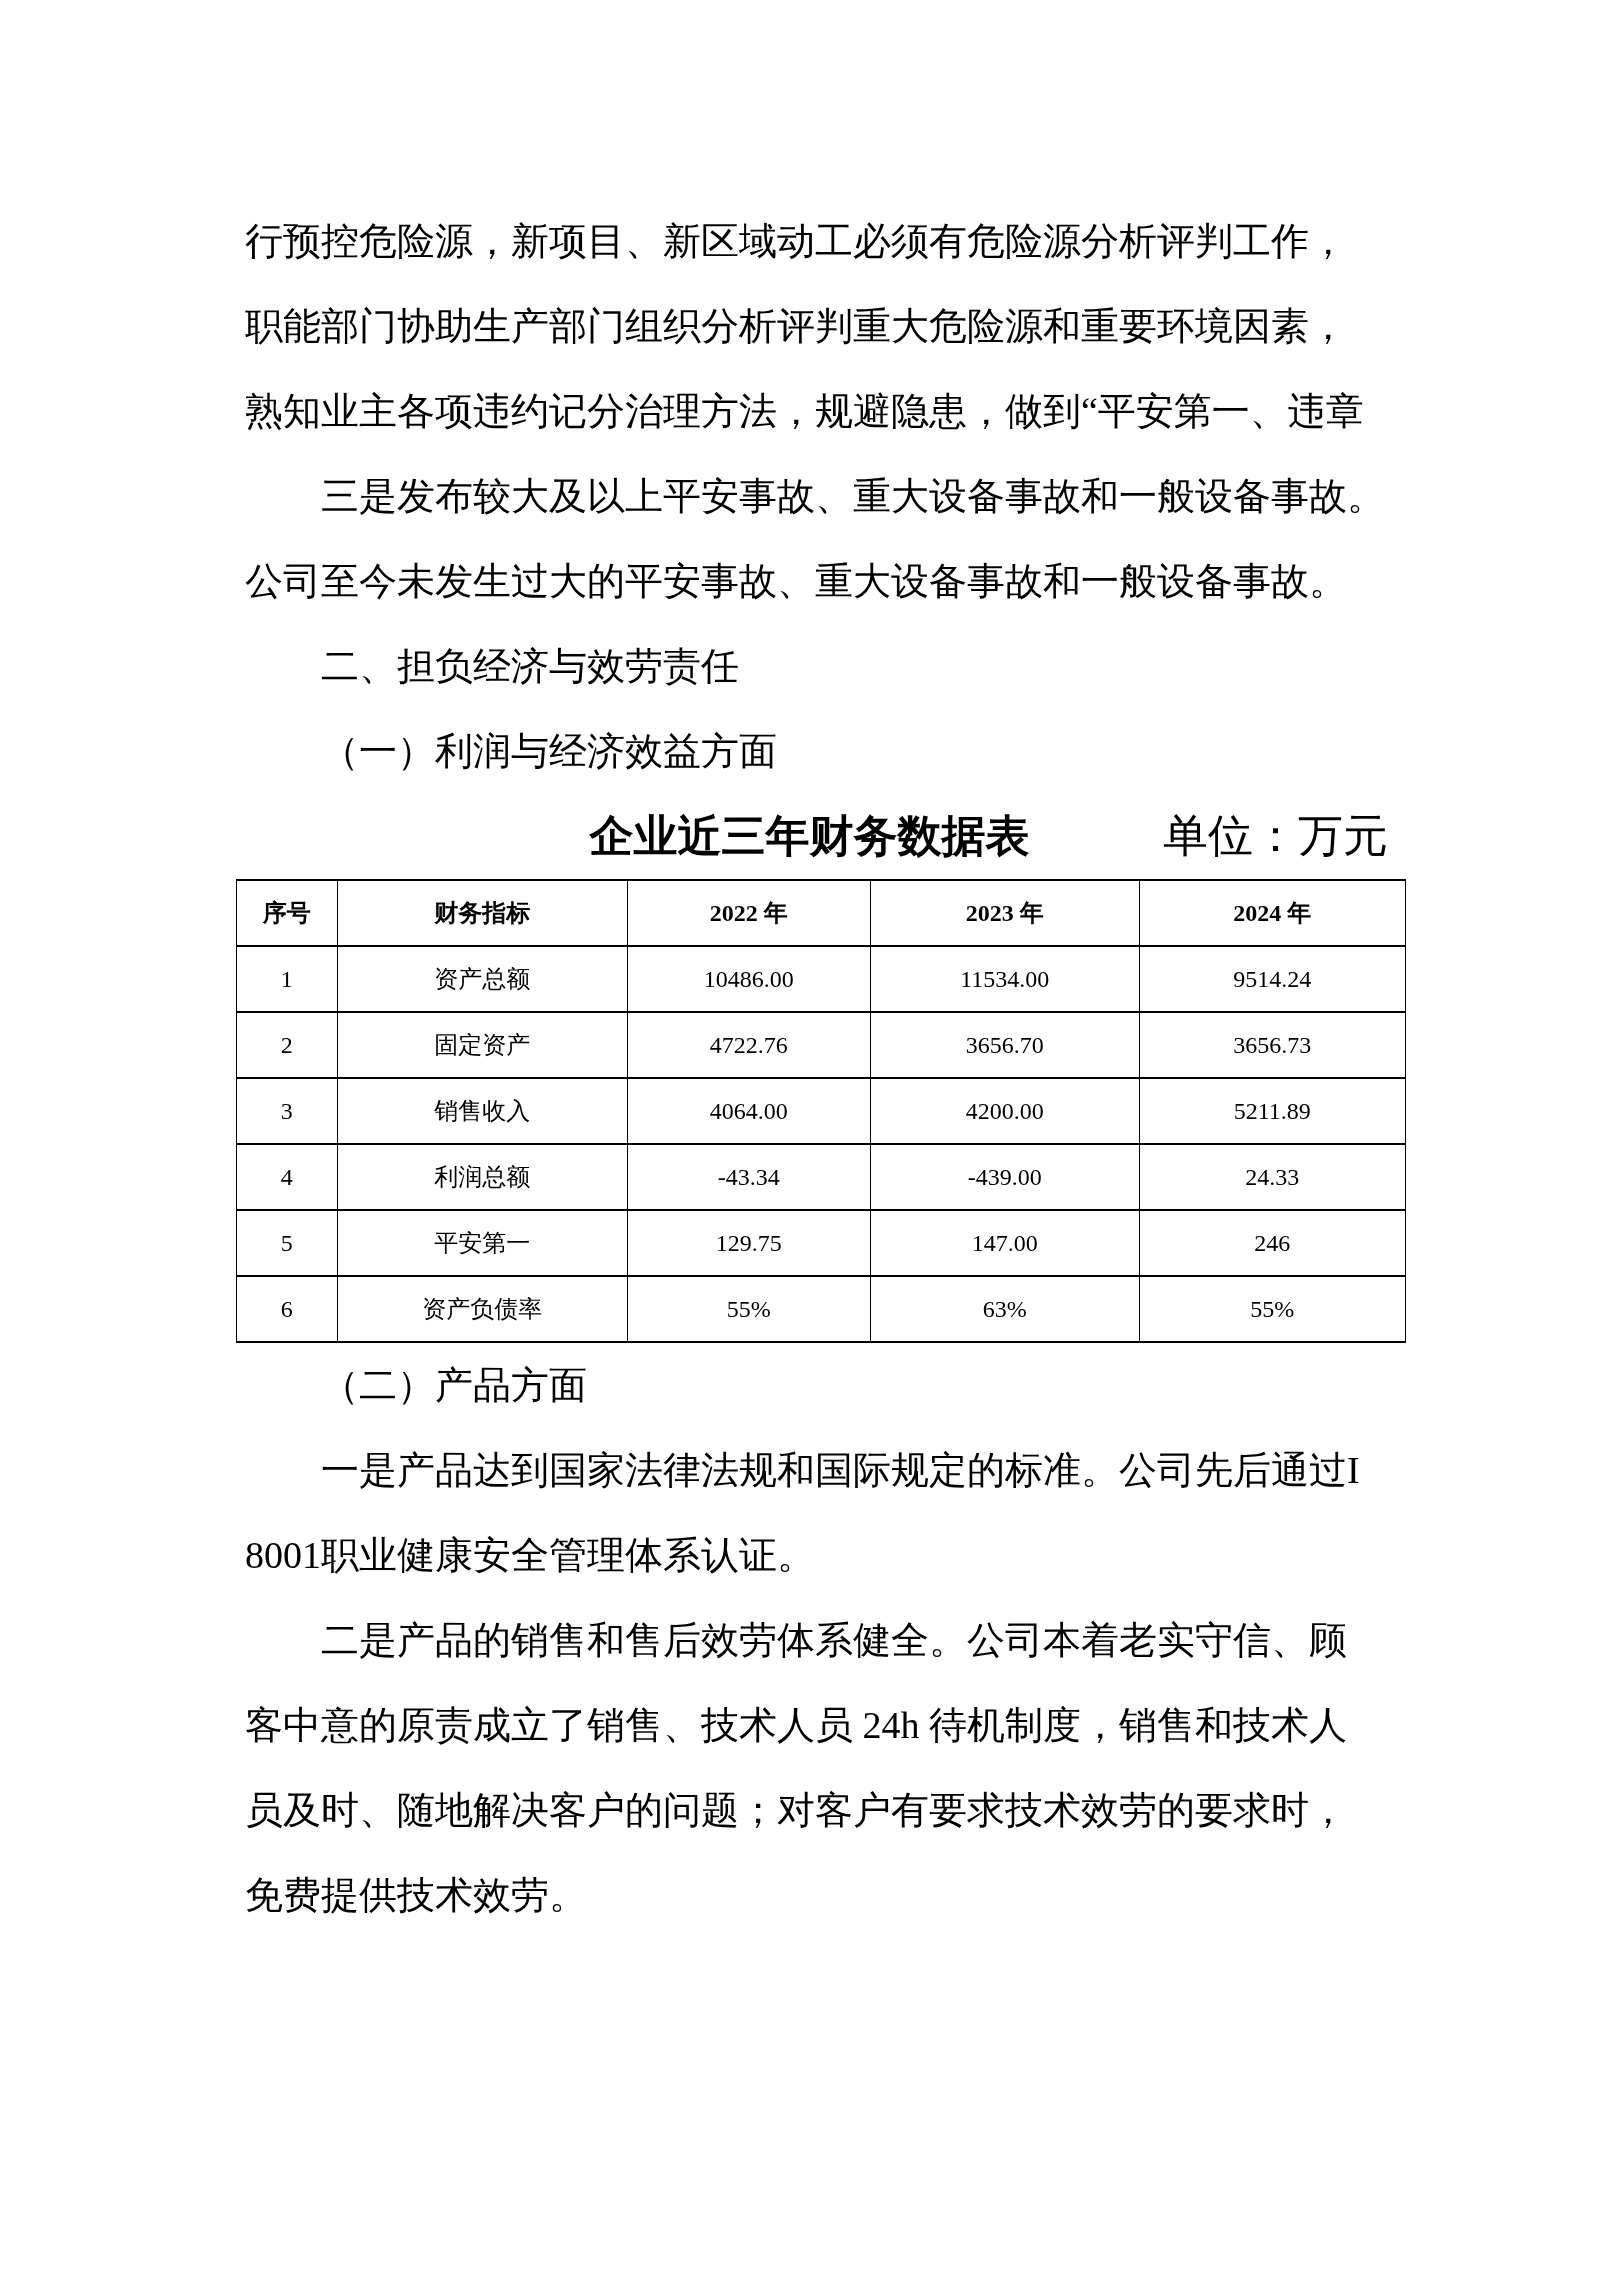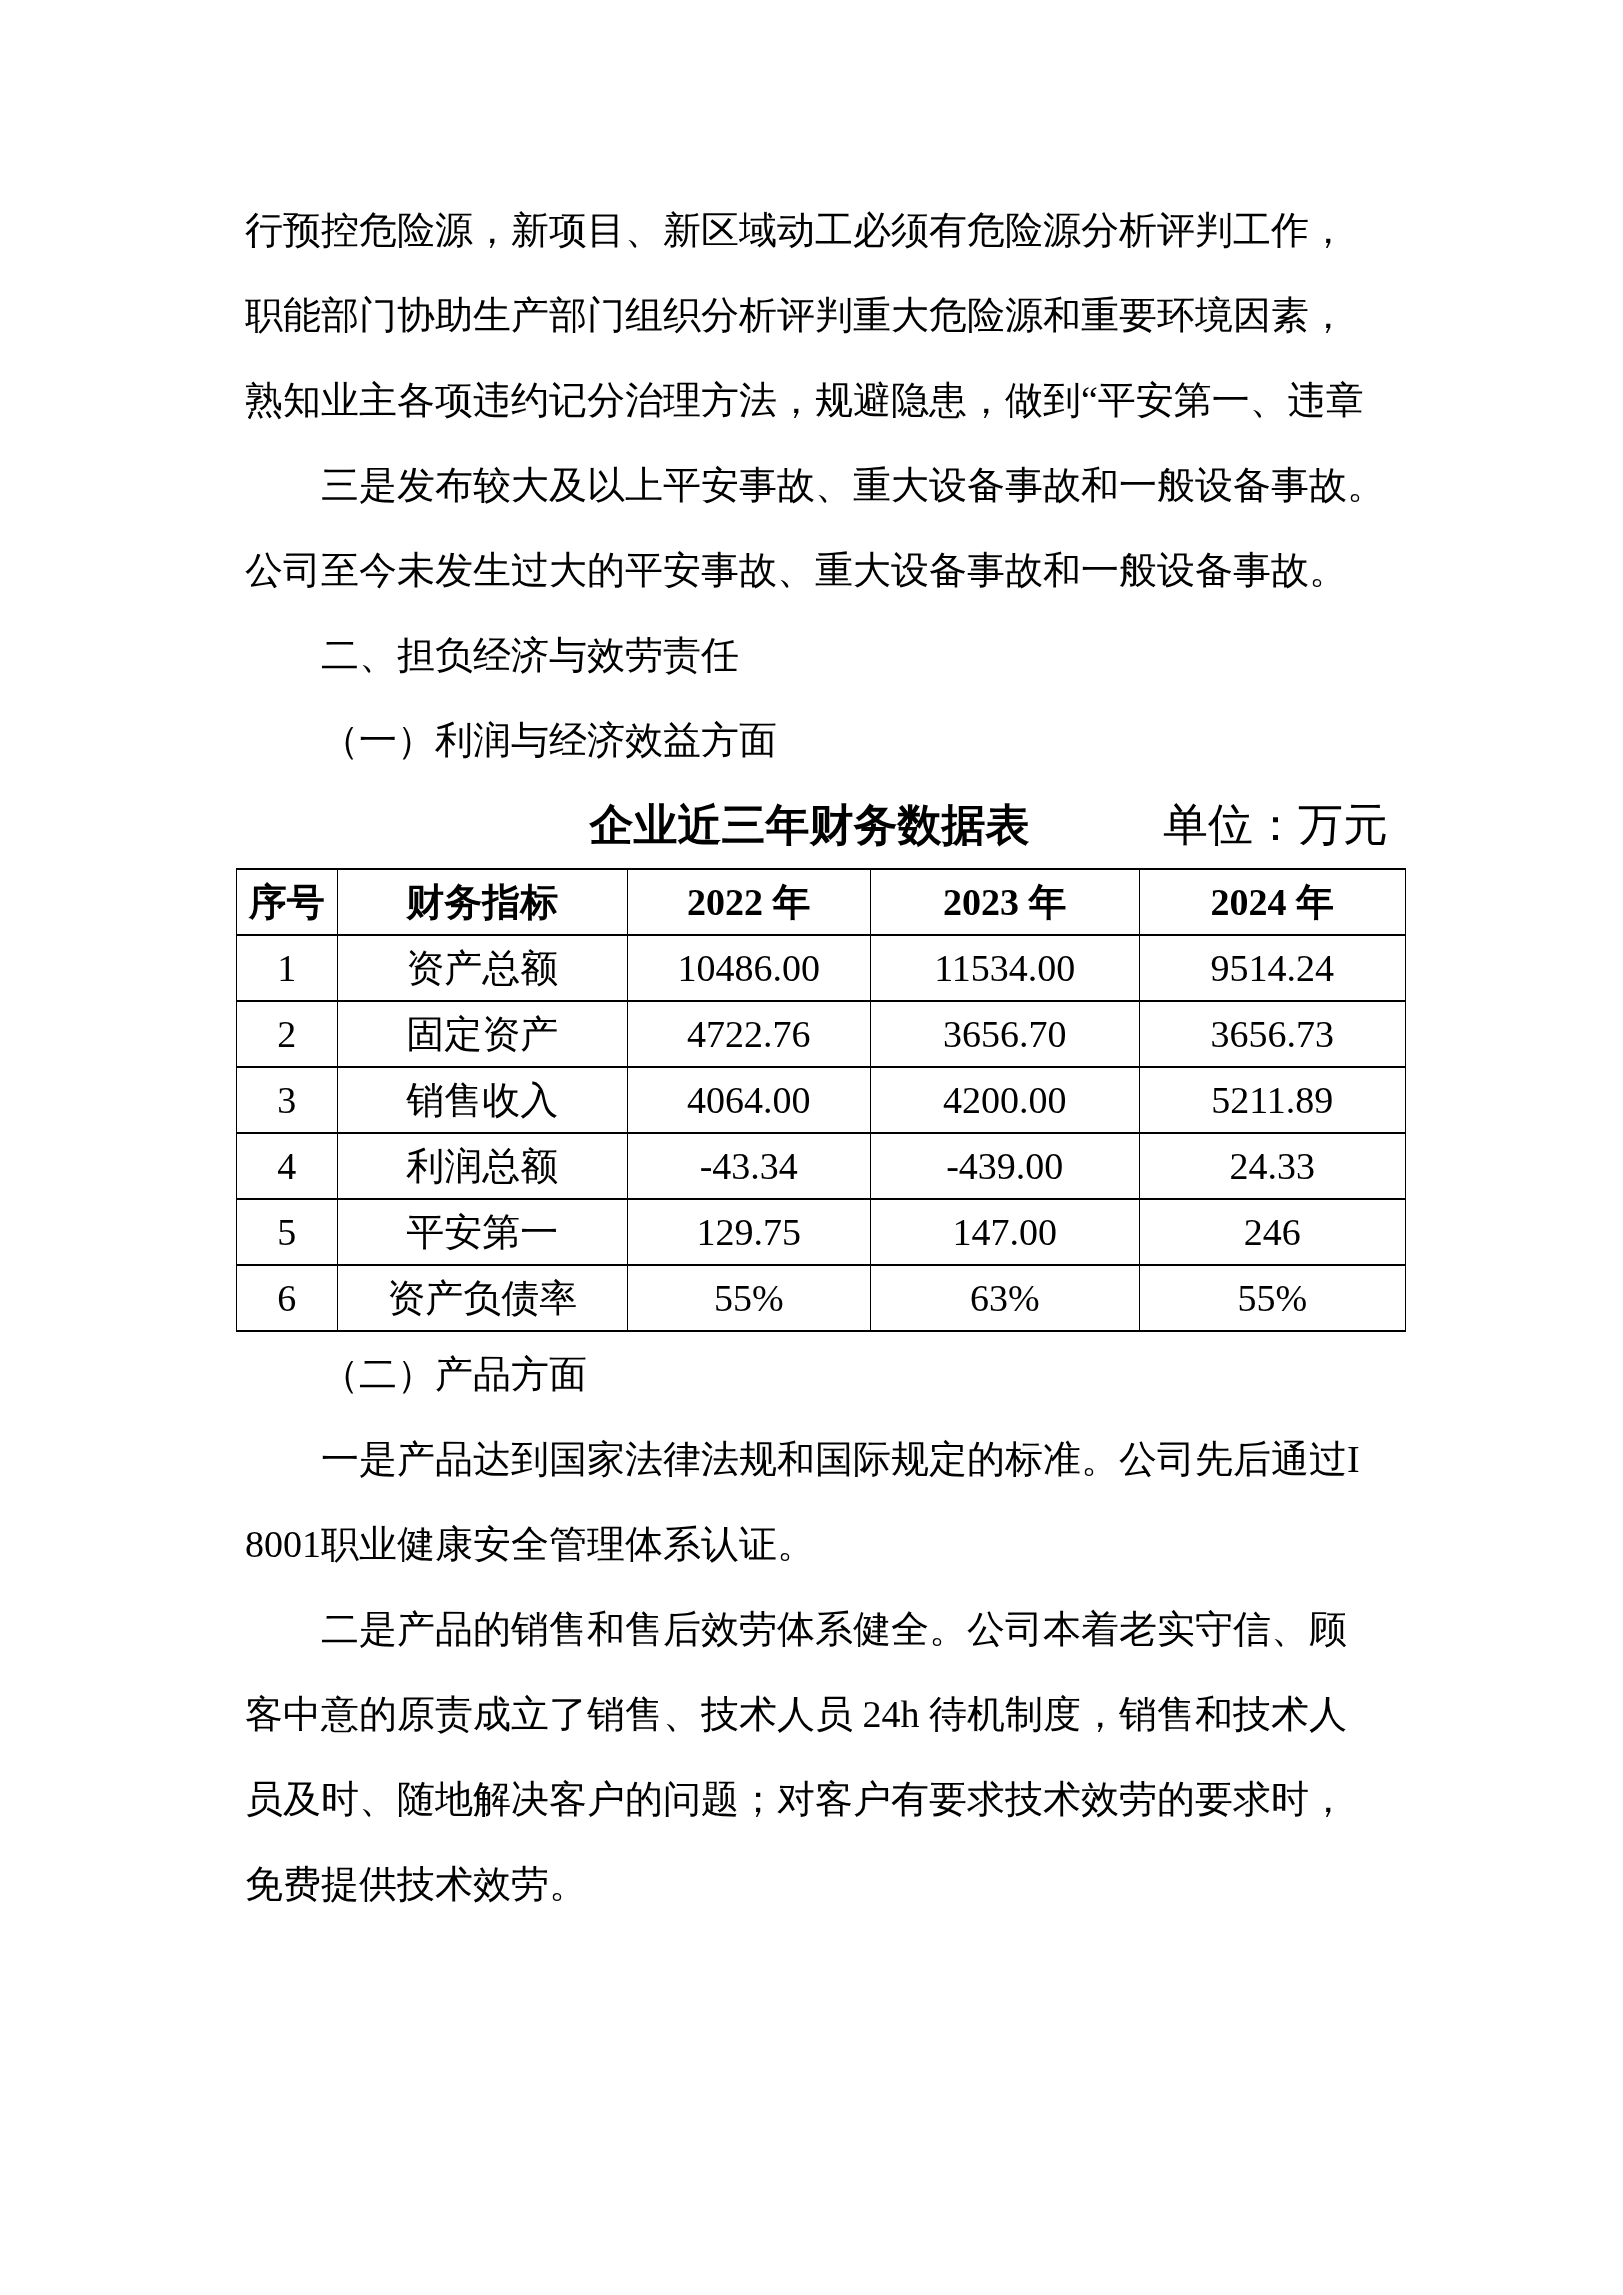--- a/index.html
+++ b/index.html
@@ -10,21 +10,21 @@
   body {
     width: 1623px;
     height: 2295px;
     position: relative;
     overflow: hidden;
     font-family: "Liberation Serif", "DejaVu Serif", serif;
     color: #000000;
   }
   .content {
     position: absolute;
-    top: 188px;
+    top: 199px;
     left: 245px;
     width: 1187px;
   }
   .line {
     font-size: 38px;
     line-height: 85px;
     height: 85px;
     white-space: nowrap;
     text-align: left;
   }
@@ -61,21 +61,21 @@
     margin-left: -9.3px;
     table-layout: fixed;
   }
   table.fin th, table.fin td {
     border-left: 1.5px solid #000;
     border-right: 1.5px solid #000;
     border-top: 2.9px solid #000;
     border-bottom: 2.9px solid #000;
     text-align: center;
     vertical-align: middle;
-    font-size: 38px;
+    font-size: 24px;
     padding: 0;
     overflow: hidden;
     white-space: nowrap;
   }
   table.fin tr {
     height: 66px;
   }
   table.fin th {
     font-weight: bold;
   }

